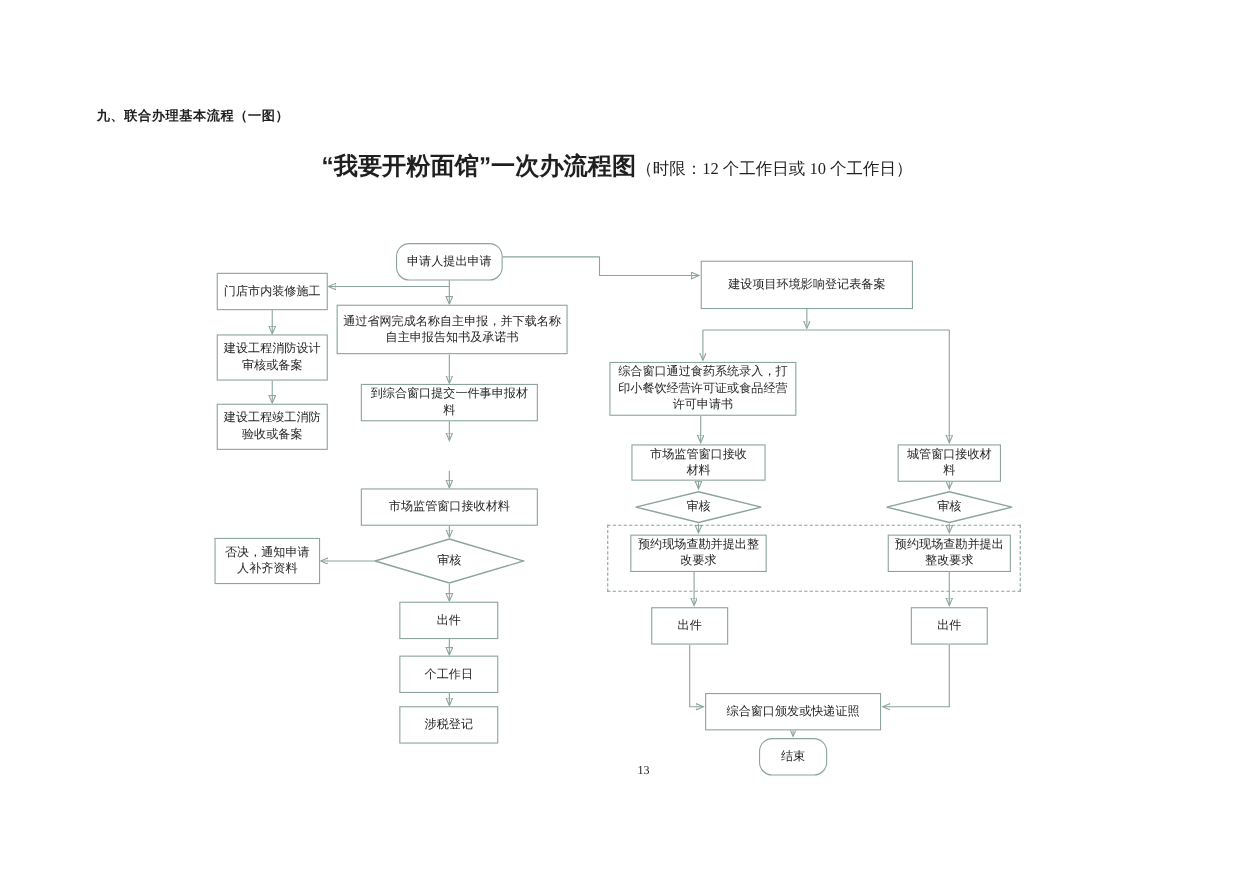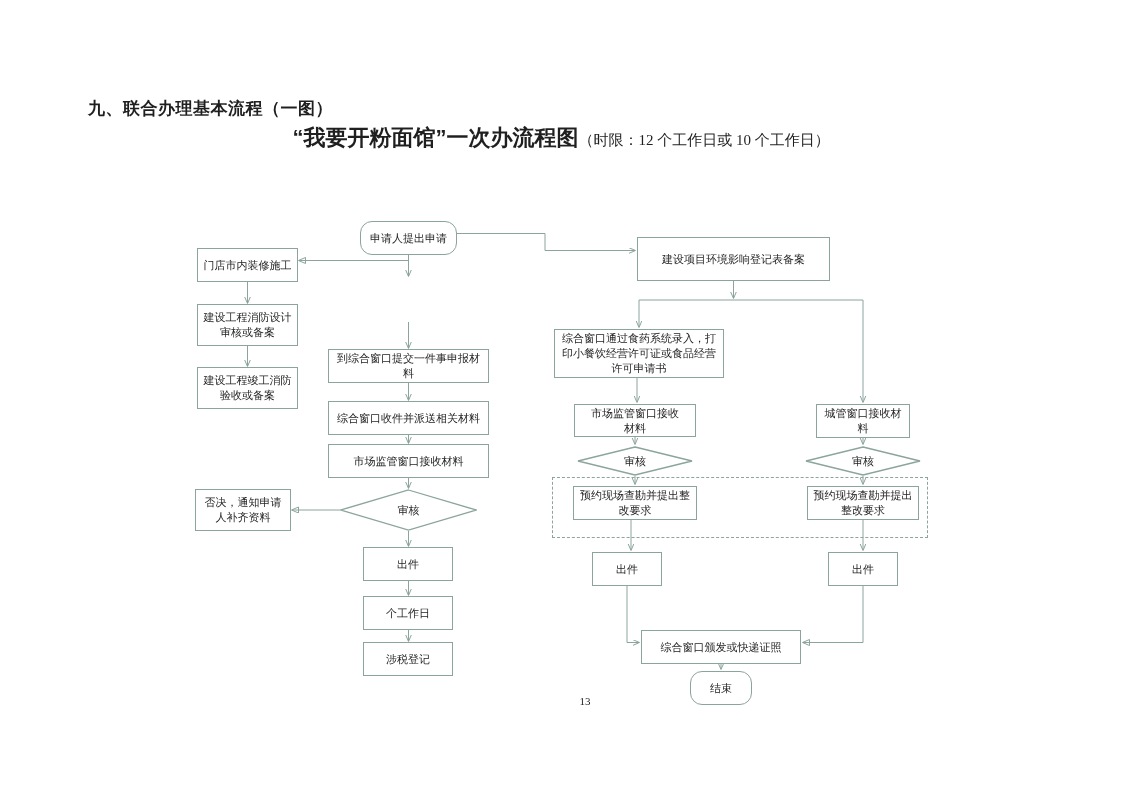--- a/index.html
+++ b/index.html
@@ -2,25 +2,25 @@
 <html style="--edge: #8ba49d; --node-border: #8ba49d; --text: #1f1f1f;"><head>
 <meta charset="utf-8">
 <style>
   * { margin:0; padding:0; box-sizing:border-box; }
   html,body { background:#ffffff; }
   body { font-family:"Liberation Serif", serif; color:var(--text,#1f1f1f); }
   .page { position:relative; width:1122px; height:793px; background:#ffffff; overflow:hidden; }
 
   .doc-heading {
     position:absolute; left:88px; top:97px;
-    font-size:17px; font-weight:700;
+    font-size:12px; font-weight:700;
     font-family:Liberation Serif, serif;
     letter-spacing:0.5px;
   }
-  .title-row { position:absolute; left:0; top:123px; width:100%; text-align:center; white-space:nowrap; }
+  .title-row { position:absolute; left:0; top:136px; width:100%; text-align:center; white-space:nowrap; }
   .title-main { font-size:22px; font-weight:700; font-family:"Liberation Sans", sans-serif; }
   .title-note { font-size:15px; font-family:"Liberation Serif", serif; }
 
   .edges { position:absolute; left:0; top:0; width:1122px; height:793px; pointer-events:none; }
   .edges path { fill:none; stroke:var(--edge,#8ba49d); stroke-width:1; }
   .arrowhead { fill:var(--edge,#8ba49d); stroke:none; }
 
   .node {
     position:absolute; display:flex; align-items:center; justify-content:center;
     text-align:center; font-size:11px; line-height:1.35;
@@ -99,28 +99,28 @@
   </div>
 
   <div class="node" style="left:197px;top:367px;width:101px;height:42px">
     <span>建设工程竣工消防验收或备案</span>
   </div>
 
   <div class="node" style="left:197px;top:304px;width:101px;height:42px">
     <span>建设工程消防设计审核或备案</span>
   </div>
 
+  <div class="node" style="left:306px;top:277px;width:210px;height:45px">
+    <span>通过省网完成名称自主申报，并下载名称自主申报告知书及承诺书</span>
+  </div>
 
   <div class="node" style="left:328px;top:349px;width:161px;height:28px">
     <span>到综合窗口提交一件事申报材料</span>
   </div>
 
-  <div class="node" style="left:328px;top:401px;width:161px;height:27px">
-    <span>综合窗口收件并派送相关材料</span>
-  </div>
 
   <div class="node" style="left:328px;top:444px;width:161px;height:27px">
     <span>市场监管窗口接收材料</span>
   </div>
 
   <div class="node diamond" style="left:340px;top:489px;width:137px;height:42px">
     <svg viewBox="0 0 137 42" preserveAspectRatio="none">
         <polygon points="68.5,1 136,21 68.5,41 1,21"></polygon>
       </svg>
     <span>审核</span>

